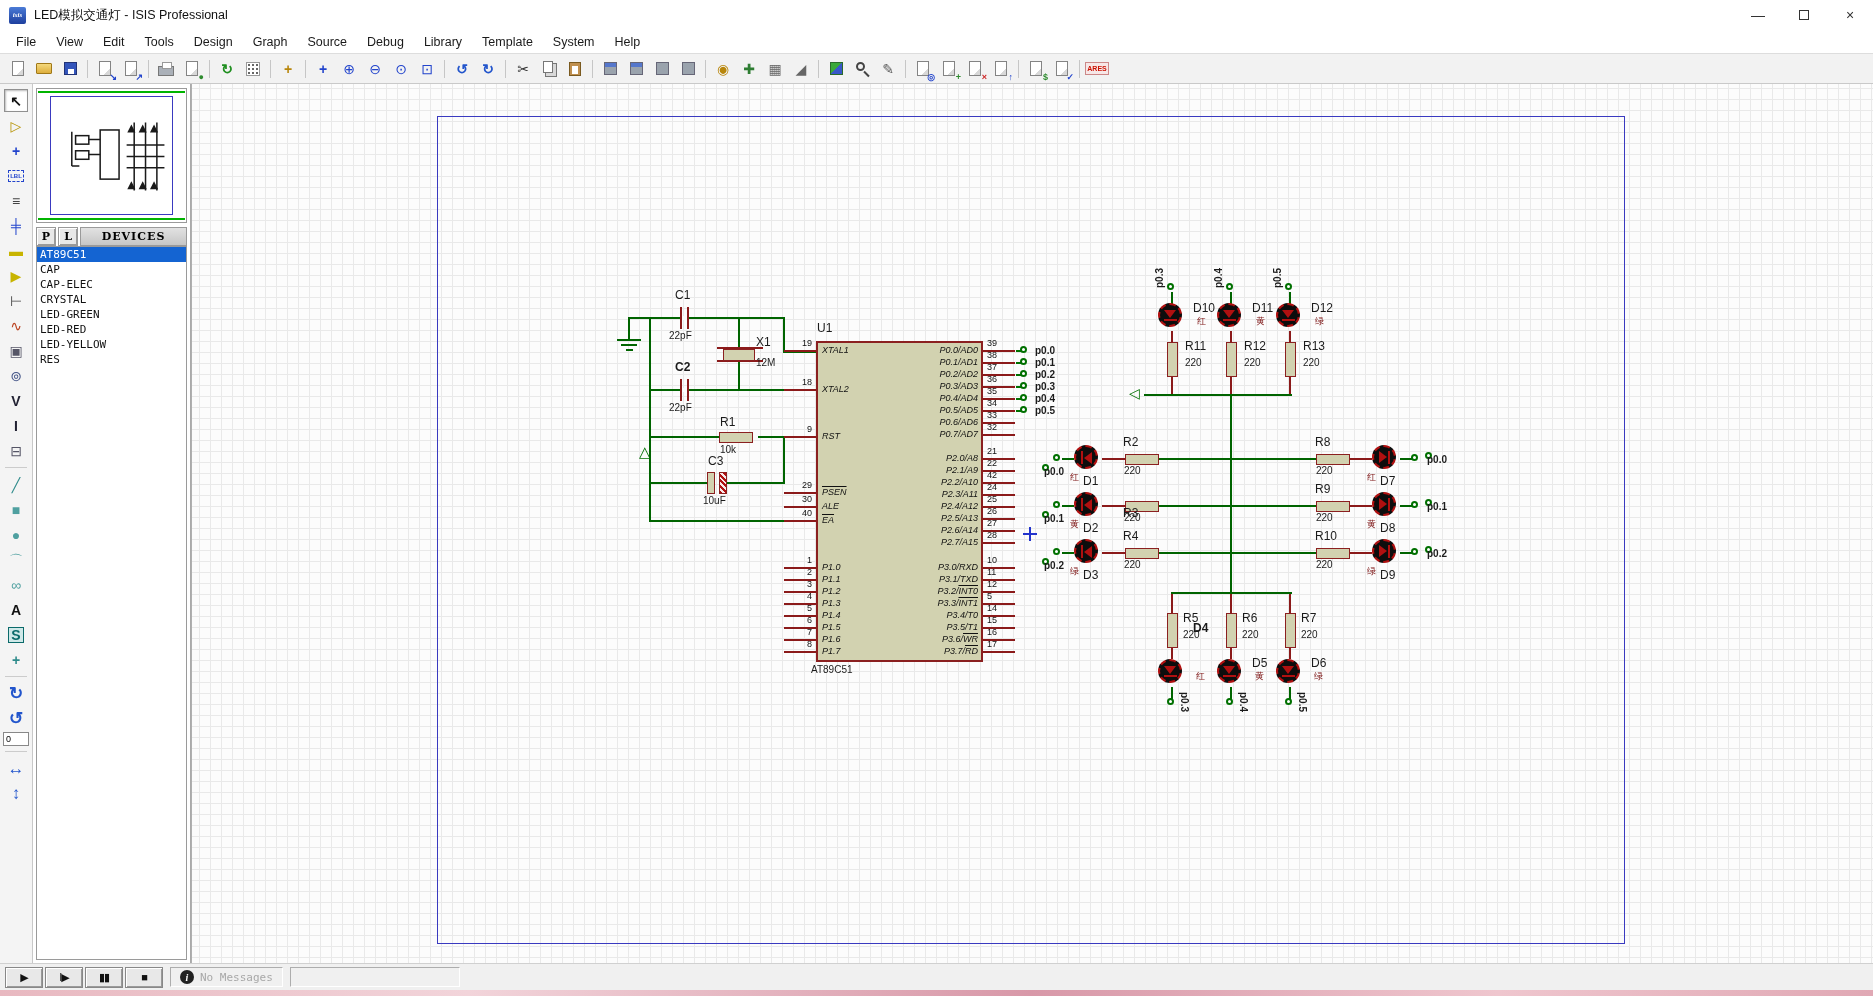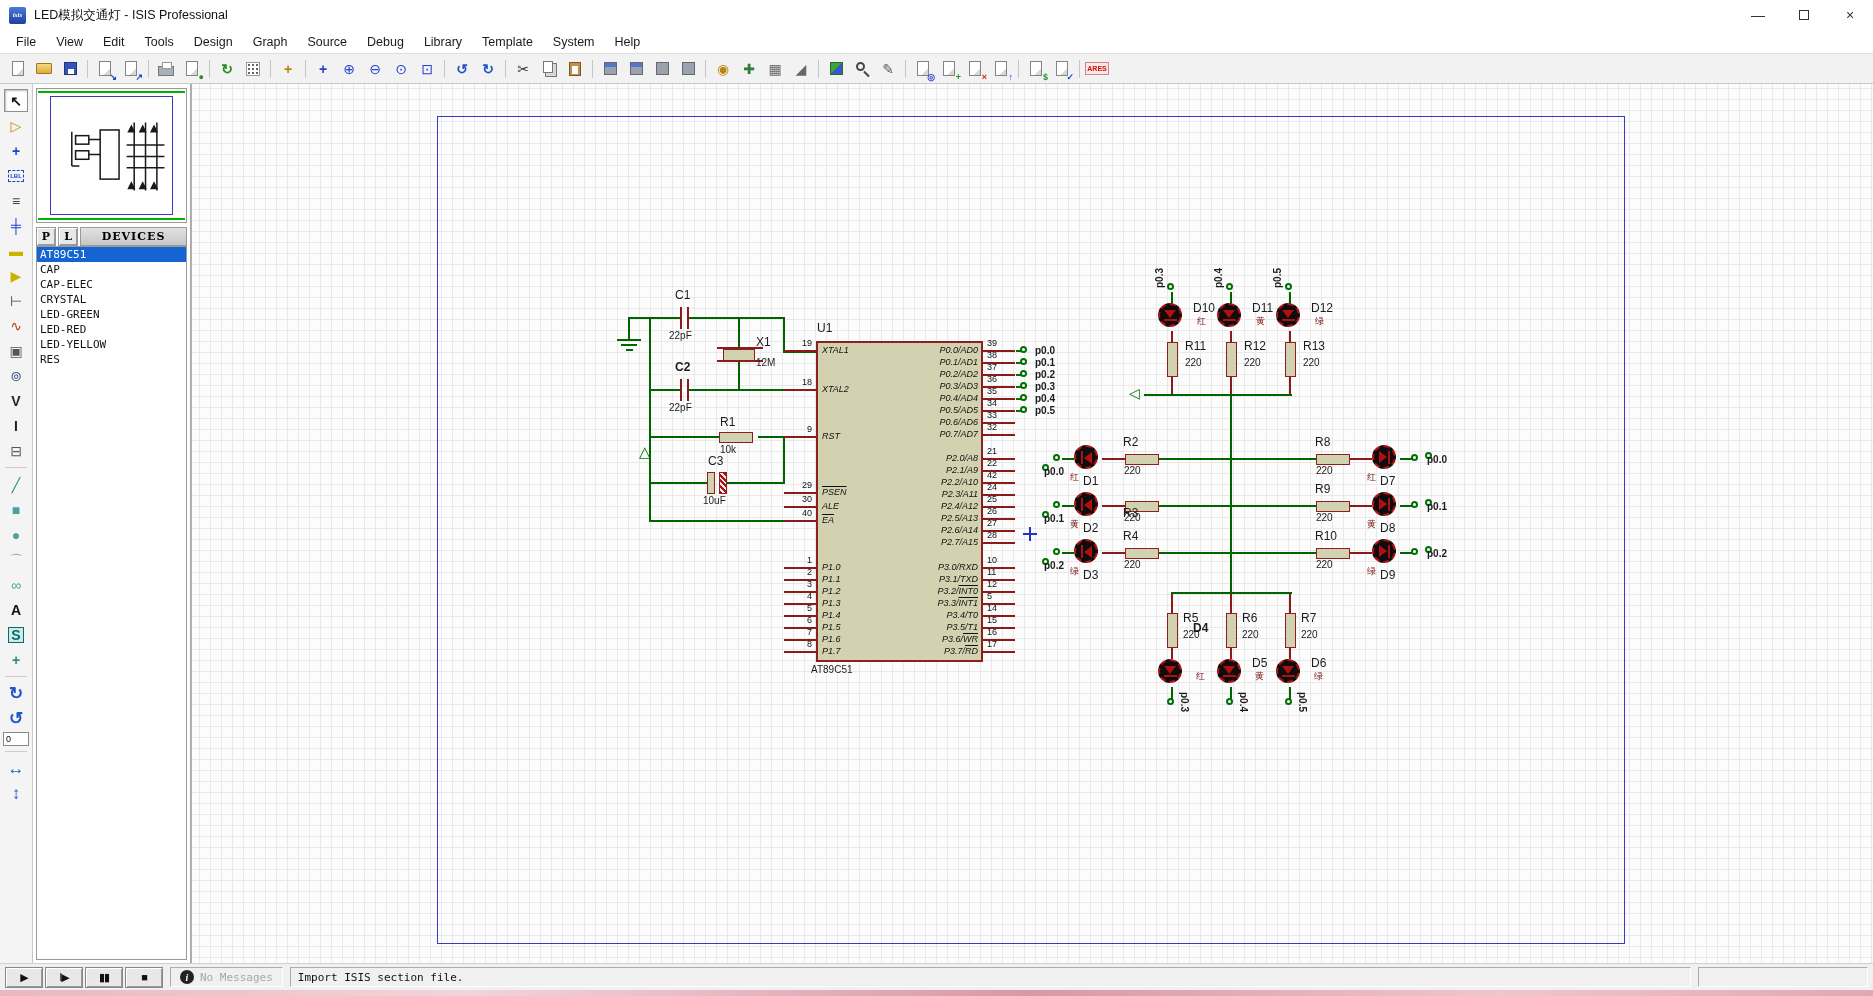--- a/index.html
+++ b/index.html
@@ -981,18 +981,15 @@
         <span>▮▮</span>
       </div>
       <div class="simbtn">
         <span>■</span>
       </div>
     </div>
   <div class="msgbox">
     <span class="infoicon">i</span>
     <span class="nomsg">No Messages</span>
   </div>
-  <div class="statusfield">
-    <span>Import ISIS section file.</span>
-  </div>
   <div class="extrafield"></div>
 </div>
 <div class="wallpaper"></div>
 
 </body></html>

